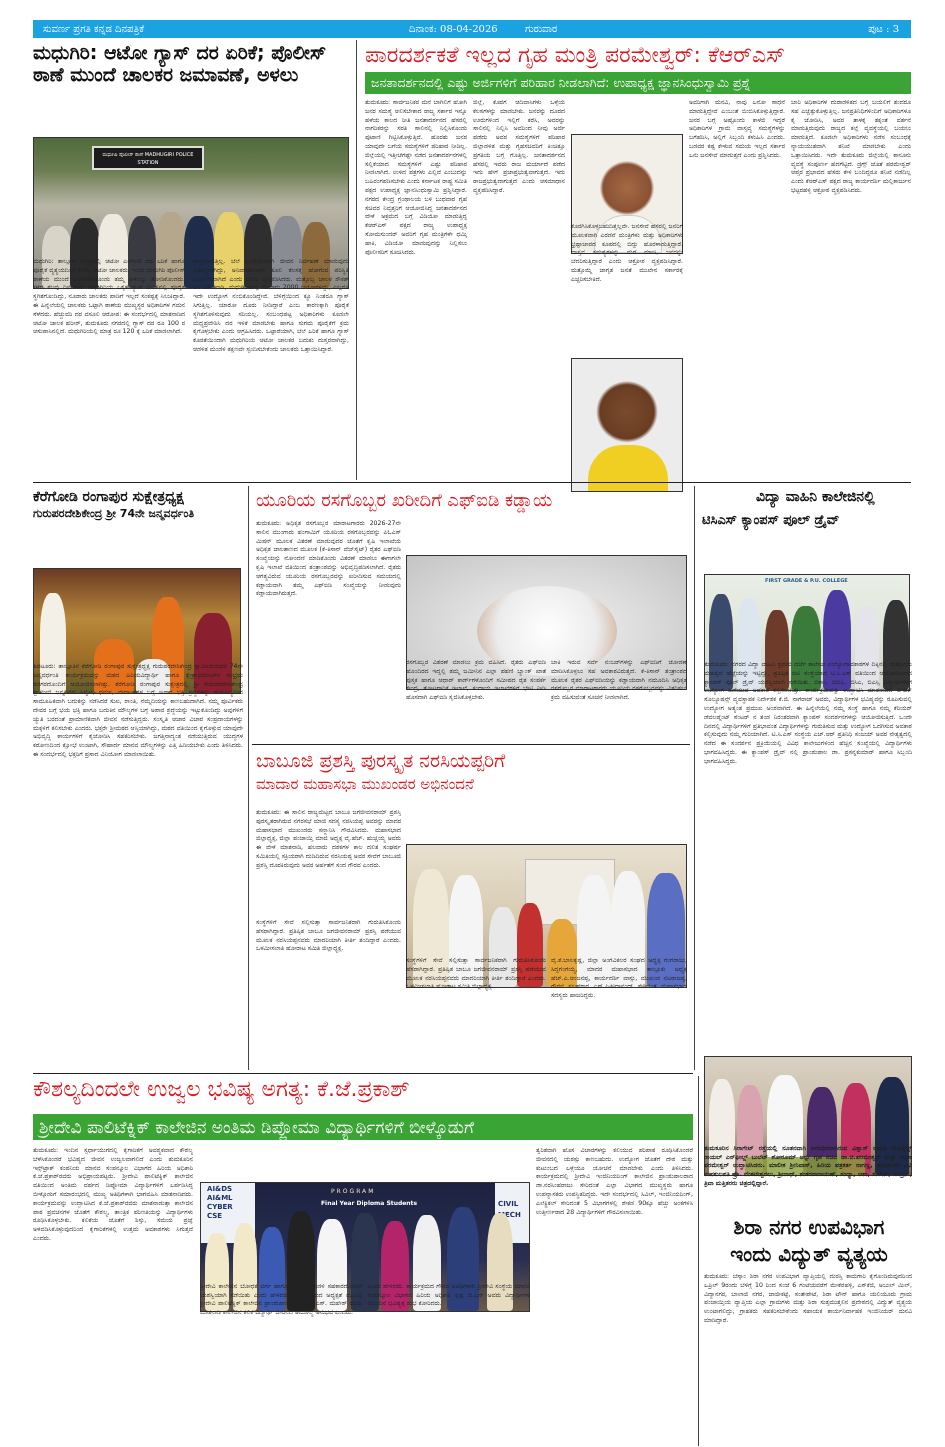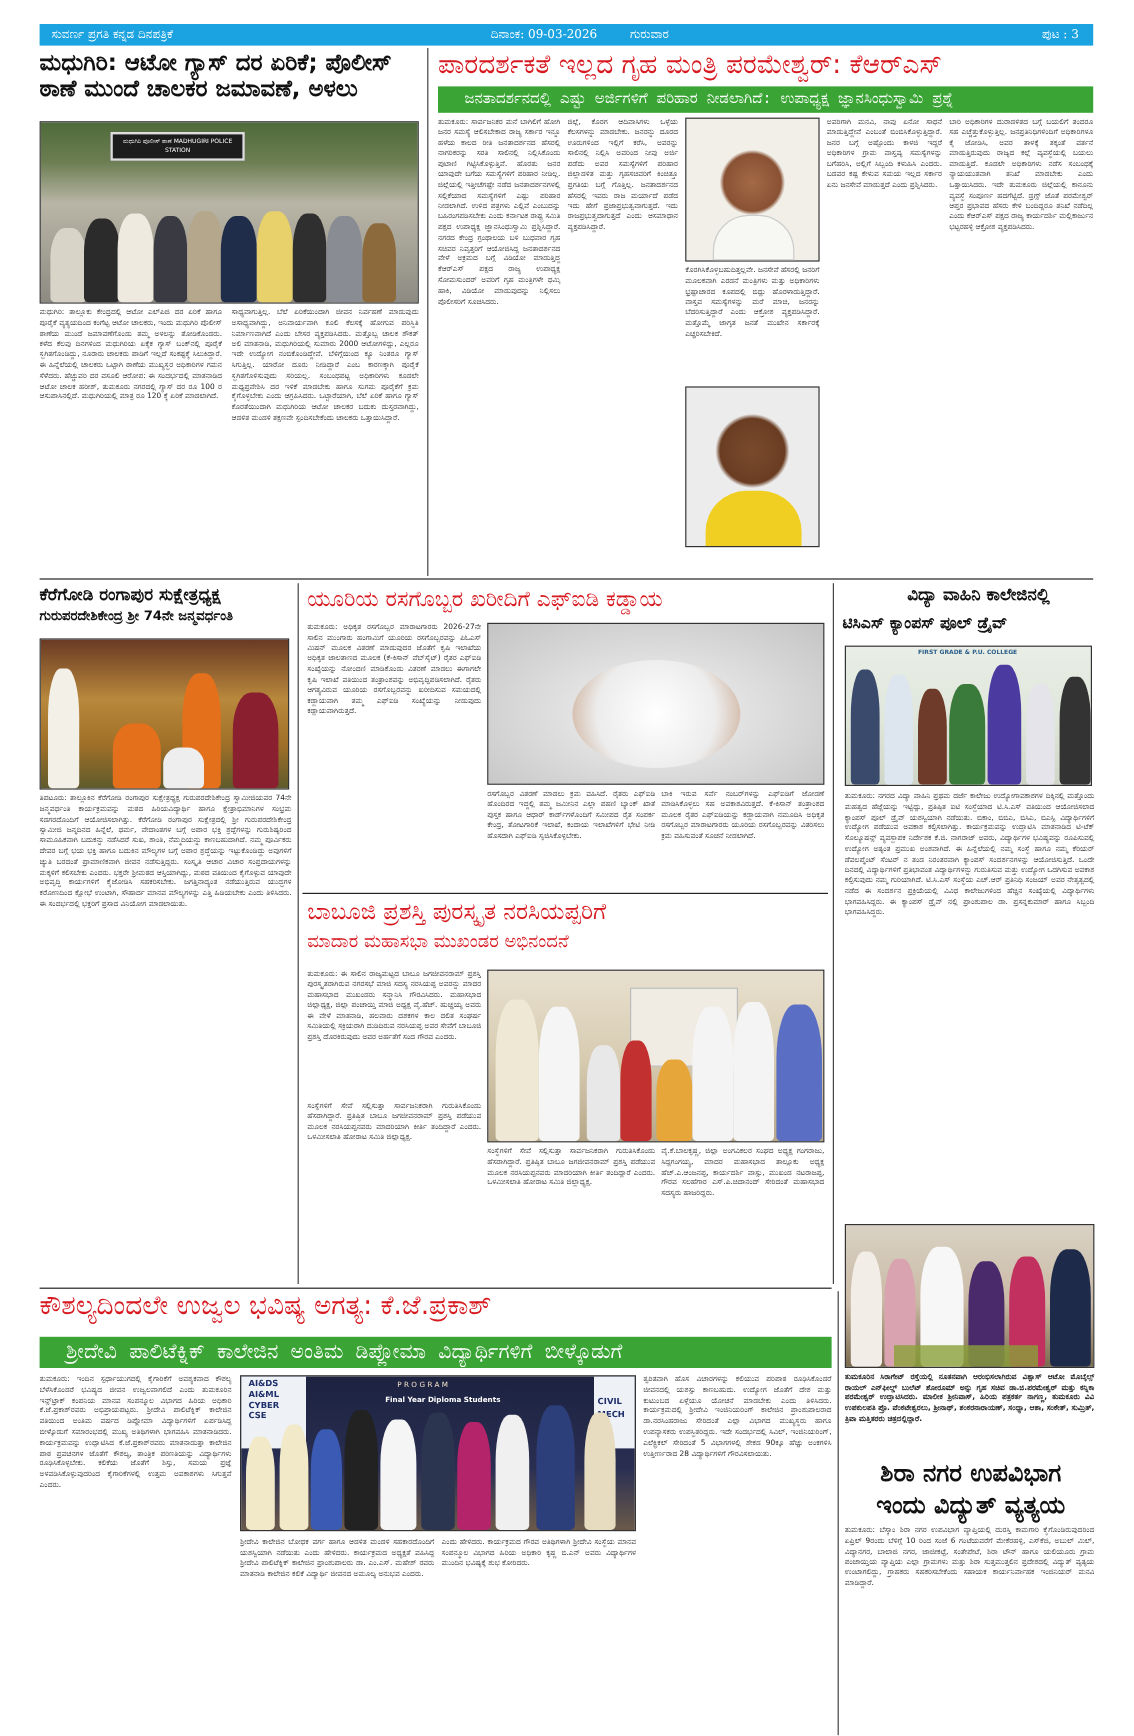--- a/index.html
+++ b/index.html
@@ -5,34 +5,34 @@
   * { box-sizing: border-box; margin: 0; padding: 0; }
   body { width: 945px; height: 1447px; background: #fff; font-family: "DejaVu Sans", sans-serif; color: #111; overflow: hidden; position: relative; }
   .abs { position: absolute; }
   .topbar { left: 33px; top: 20px; width: 878px; height: 18px; background: #1aa3e0; color: #fff; font-size: 10px; display: flex; align-items: center; }
   .topbar .brand { position: absolute; left: 10px; }
   .topbar .date { position: absolute; left: 376px; font-family: "DejaVu Serif", serif; }
   .topbar .day { position: absolute; left: 492px; }
   .topbar .page { position: absolute; right: 12px; font-family: "DejaVu Serif", serif; }
   .hl-black { font-weight: bold; color: #111; line-height: 1.15; }
   .hl-red { font-weight: normal; color: #d71920; line-height: 1.15; }
-  .green-bar { background: #3aa535; color: #fff; display: flex; align-items: center; padding-left: 22px; white-space: nowrap; overflow: hidden; font-family: Liberation Mono, monospace; }
+  .green-bar { background: #3aa535; color: #fff; display: flex; align-items: center; padding-left: 6px; white-space: nowrap; overflow: hidden; }
   .body-text { font-size: 6.2px; line-height: 1.42; text-align: justify; color: #222; overflow: hidden; }
-  .photo { overflow: hidden; border: 1px solid #333; }
+  .photo { overflow: hidden; border: 1px solid #333; margin-top: 36px; }
   .vrule { background: #444; width: 1px; }
   .hrule { background: #222; height: 1px; }
   .caption { font-size: 6.2px; line-height: 1.4; color: #222; text-align: justify; overflow: hidden; }
   .person { position: absolute; bottom: 0; border-radius: 40% 40% 4px 4px; }
 </style>
 </head>
 <body>
 
 <div class="abs topbar">
   <span class="brand">ಸುವರ್ಣ ಪ್ರಗತಿ ಕನ್ನಡ ದಿನಪತ್ರಿಕೆ</span>
-  <span class="date">ದಿನಾಂಕ: 09-03-2026</span>
+  <span class="date">ದಿನಾಂಕ: 08-04-2026</span>
   <span class="day">ಗುರುವಾರ</span>
   <span class="page">ಪುಟ : 3</span>
 </div>
 
 <div class="abs hl-black" style="left:33px;top:42px;width:318px;font-size:19px;">ಮಧುಗಿರಿ: ಆಟೋ ಗ್ಯಾಸ್ ದರ ಏರಿಕೆ; ಪೊಲೀಸ್ ಠಾಣೆ ಮುಂದೆ ಚಾಲಕರ ಜಮಾವಣೆ, ಅಳಲು</div>
 <div class="abs photo" style="left:33px;top:101px;width:316px;height:152px;background:linear-gradient(180deg,#4f6b3a 0%,#6c7e52 22%,#b9b6a7 45%,#8d8a82 100%);">
   <div style="position:absolute;left:58px;top:8px;width:112px;height:24px;background:#1c1c1c;border:2px solid #ddd;color:#fff;font-size:5px;text-align:center;padding-top:3px;line-height:1.5;">ಮಧುಗಿರಿ ಪೊಲೀಸ್ ಠಾಣೆ MADHUGIRI POLICE STATION</div>
   <div style="position:absolute;left:0;bottom:0;width:100%;height:80px;">
     <div class="person" style="left:8px;width:30px;height:62px;background:#d8d4c8;"></div>
     <div class="person" style="left:36px;width:30px;height:70px;background:#2b2b2b;"></div>

